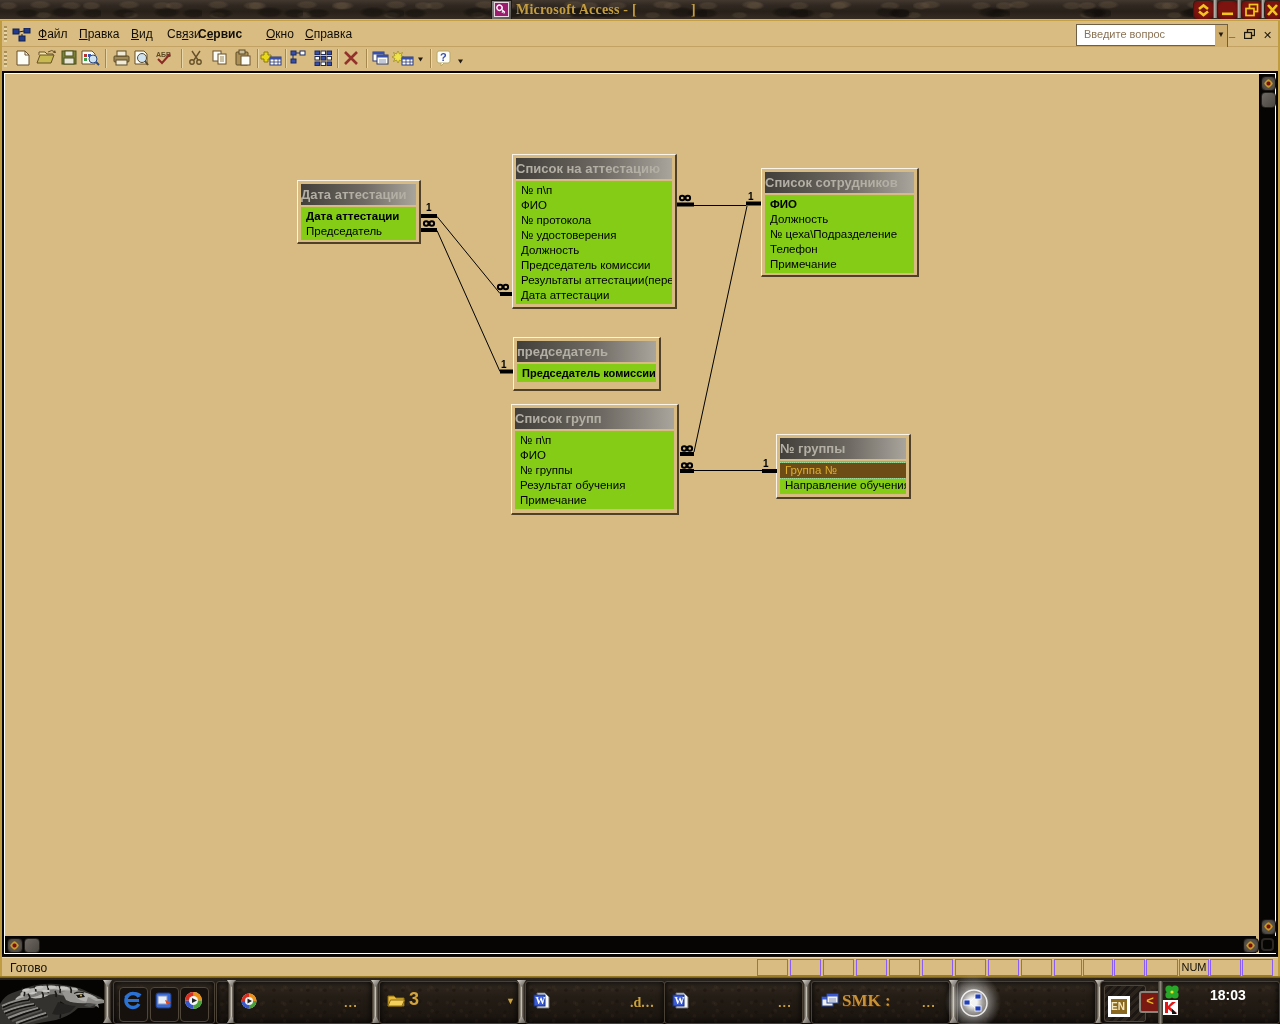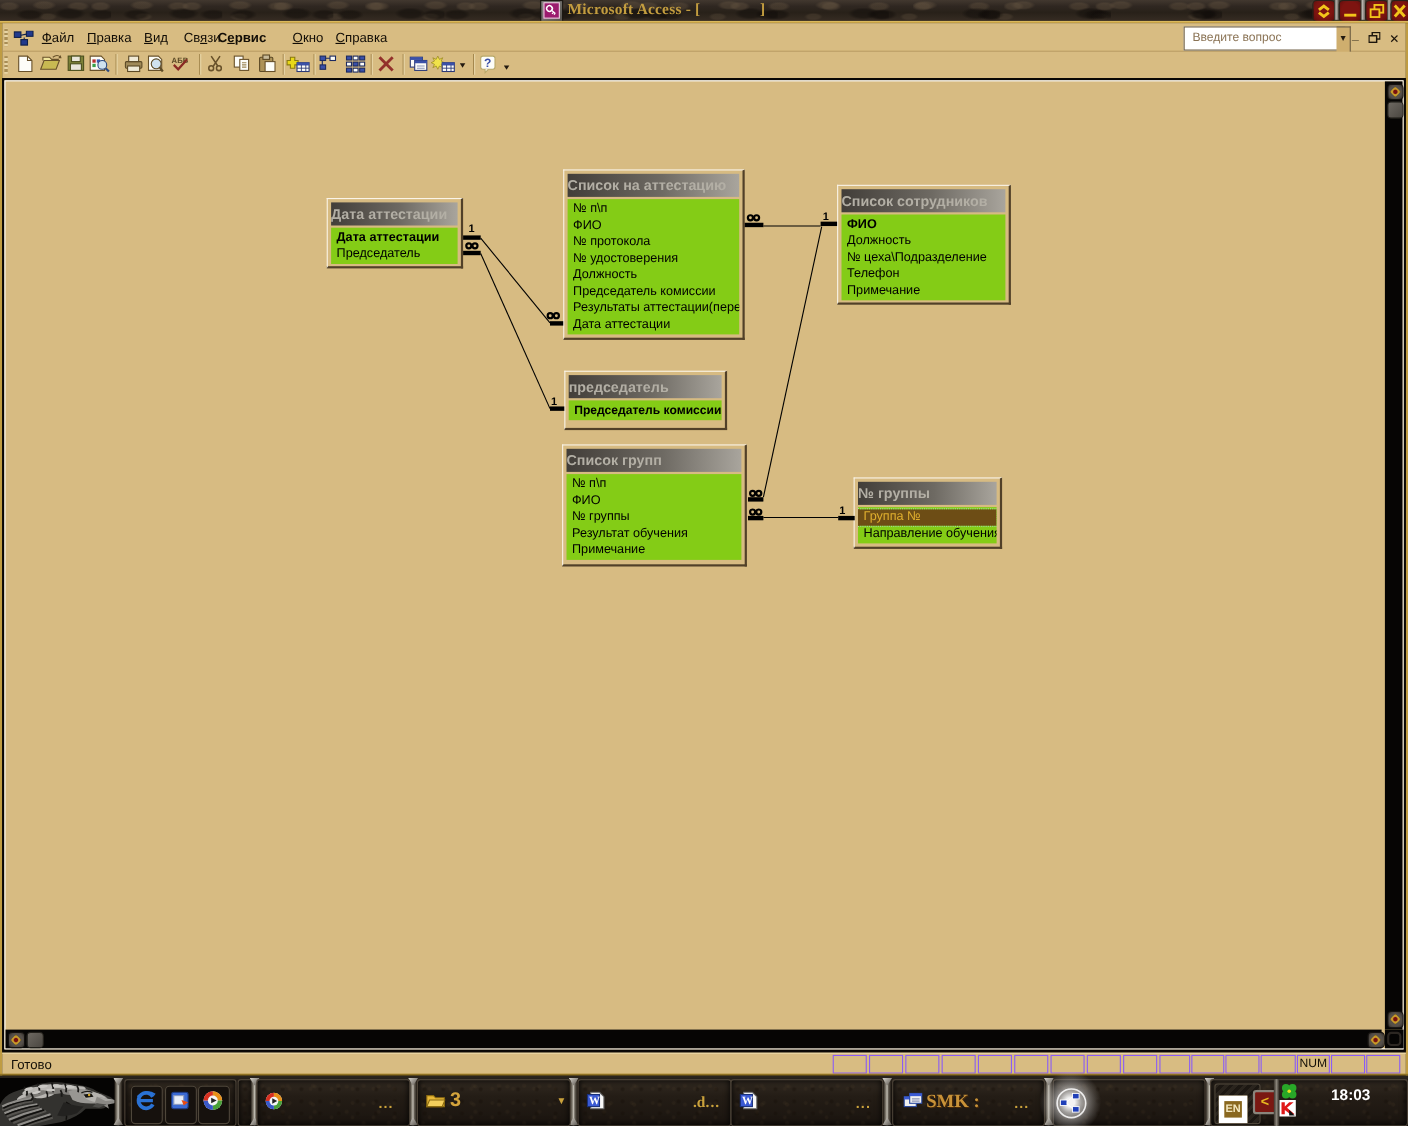--- a/index.html
+++ b/index.html
@@ -519,22 +519,22 @@
   <circle cx="15" cy="15" r="13" fill="none" stroke="#ffffff" stroke-width="1.5" opacity="0.85"></circle>
   <rect x="5" y="12" width="6" height="5" fill="#2040b8" stroke="#fff" stroke-width="0.8"></rect>
   <rect x="16" y="6" width="6" height="5" fill="#2040b8" stroke="#fff" stroke-width="0.8"></rect>
   <rect x="16" y="18" width="6" height="5" fill="#2040b8" stroke="#fff" stroke-width="0.8"></rect>
   <path d="M11,14 L16,9 M11,15 L16,20" stroke="#fff" stroke-width="0.8"></path>
 </svg>
 
 <div class="abs panel" style="left:1100px;width:178px;"></div>
 <div class="abs" style="left:1104px;top:985px;width:40px;height:35px;background:
   repeating-linear-gradient(135deg,#2a241d 0 3px,#1c1712 3px 6px);border:1px solid #4e463a;border-radius:3px;"></div>
-<div class="abs" style="left:1108px;top:996px;width:16px;height:15px;background:#8a681f;border:5px solid #ffffff;
-  color:#f4e8c0;font-size:10px;font-weight:bold;text-align:center;line-height:15px;">EN</div>
+<div class="abs" style="left:1108px;top:996px;width:16px;height:15px;background:#8a681f;border:3px solid #ffffff;
+  color:#f4e8c0;font-size:10px;font-weight:bold;line-height:15px;">EN</div>
 <div class="abs" style="left:1139px;top:991px;width:18px;height:18px;background:#7a1812;border:2px solid #8a857c;
   border-radius:3px;color:#e8b820;font-weight:bold;font-size:13px;text-align:center;line-height:15px;">&lt;</div>
 <div class="abs" style="left:1158px;top:981px;width:5px;height:43px;background:linear-gradient(90deg,#3a342c,#8a847a 50%,#2e2922);"></div>
 <svg class="abs" style="left:1164px;top:984px;" width="16" height="16" xmlns="http://www.w3.org/2000/svg">
   <g fill="#28a828">
     <circle cx="5" cy="5" r="3.6"></circle>
       <circle cx="11" cy="5" r="3.6"></circle>
       <circle cx="5" cy="11" r="3.6"></circle>
       <circle cx="11" cy="11" r="3.6"></circle>
   </g>

